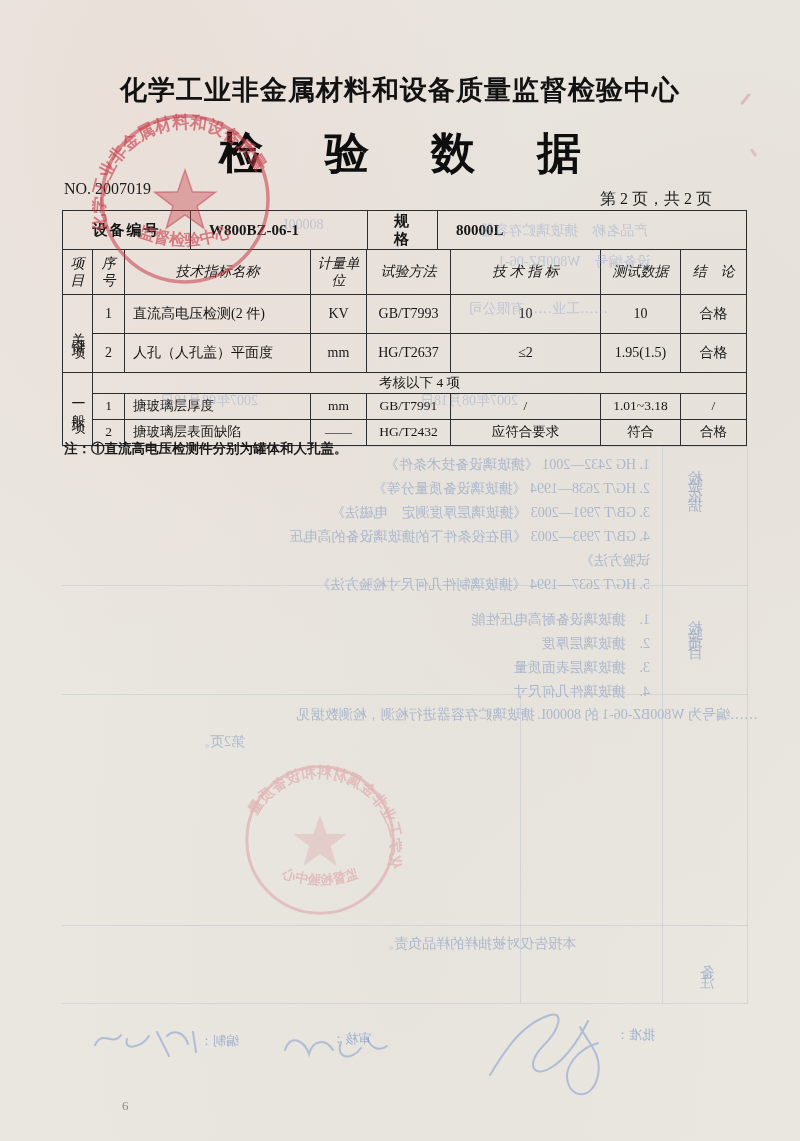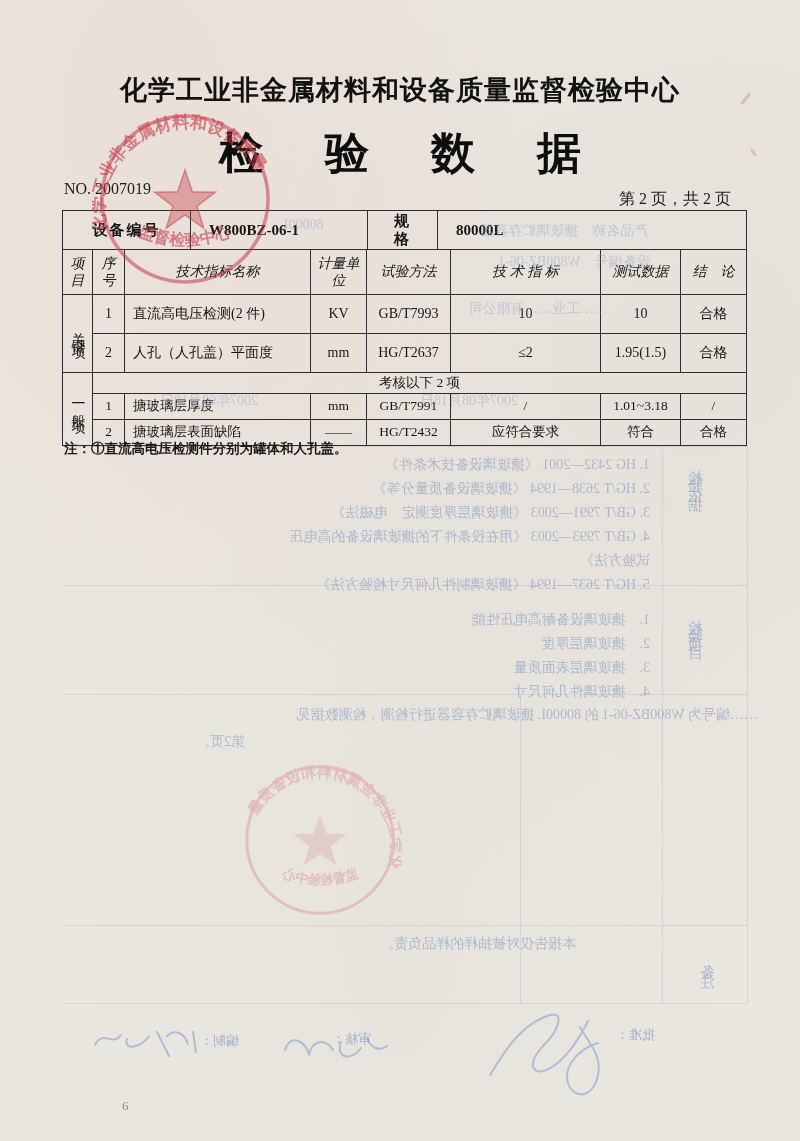--- a/index.html
+++ b/index.html
@@ -10,21 +10,21 @@
       radial-gradient(ellipse at 18% 10%, rgba(232,185,175,0.18), transparent 42%),
       radial-gradient(ellipse at 90% 30%, rgba(222,214,205,0.35), transparent 55%),
       radial-gradient(ellipse at 50% 80%, rgba(228,224,216,0.5), transparent 70%),
       #eae7e1;}
   .abs{position:absolute;}
   .org-title{left:0;right:0;top:72px;text-align:center;font-size:27px;font-weight:700;
      letter-spacing:1px;color:#121212;font-family:"Liberation Sans","DejaVu Sans",sans-serif;}
   .doc-title{left:0;right:0;top:124px;text-align:center;font-size:44px;font-weight:700;color:#0e0e0e;
      font-family:"Liberation Sans","DejaVu Sans",sans-serif;letter-spacing:62px;text-indent:62px;}
   .report-no{left:64px;top:180px;font-size:16px;color:#1c1c1c;}
-  .page-indicator{left:600px;top:189px;width:150px;text-align:center;font-size:16px;color:#1c1c1c;}
+  .page-indicator{left:600px;top:189px;width:150px;text-align:left;font-size:16px;color:#1c1c1c;}
   table{border-collapse:collapse;table-layout:fixed;}
   td{border:1.6px solid #2d2d2d;font-size:14px;color:#161616;text-align:center;
      vertical-align:middle;padding:1px 2px;line-height:1.2;overflow:hidden;}
   .tbl-wrap{left:62px;top:210px;width:684px;}
   .info td{height:31px;font-size:15px;border-bottom:none;}
   .info .lbl{letter-spacing:2px;}
   .info .val{text-align:left;padding-left:18px;margin-top:8px;}
   .name-cell{text-align:left !important;padding-left:8px !important;margin-top:34px;}
   .hdr td{font-weight:400;}
   .h-hdr{height:45px;font-style:italic;} .h-r{height:39px;} .h-m{height:21px;} .h-s{height:26px;}
@@ -122,21 +122,21 @@
         <td>2</td>
         <td class="name-cell">人孔（人孔盖）平面度</td>
         <td>mm</td>
         <td>HG/T2637</td>
         <td>≤2</td>
         <td>1.95(1.5)</td>
         <td>合格</td>
       </tr>
       <tr class="h-m">
         <td rowspan="3" class="gcell"><span class="vert">一般项</span></td>
-        <td colspan="7">考核以下 2 项</td>
+        <td colspan="7">考核以下 4 项</td>
       </tr>
       <tr class="h-s">
         <td>1</td>
         <td class="name-cell">搪玻璃层厚度</td>
         <td>mm</td>
         <td>GB/T7991</td>
         <td>/</td>
         <td>1.01~3.18</td>
         <td>/</td>
       </tr>

